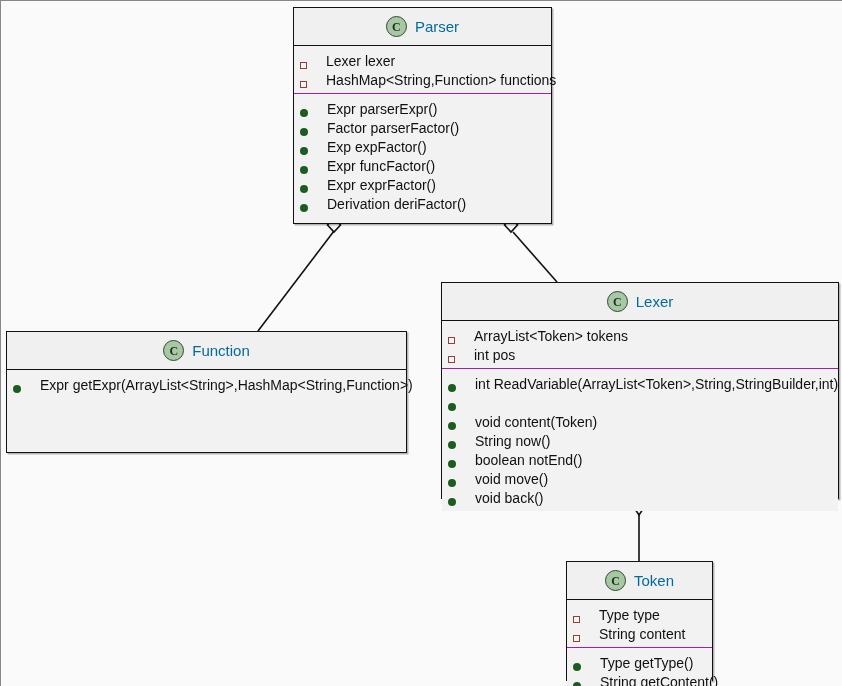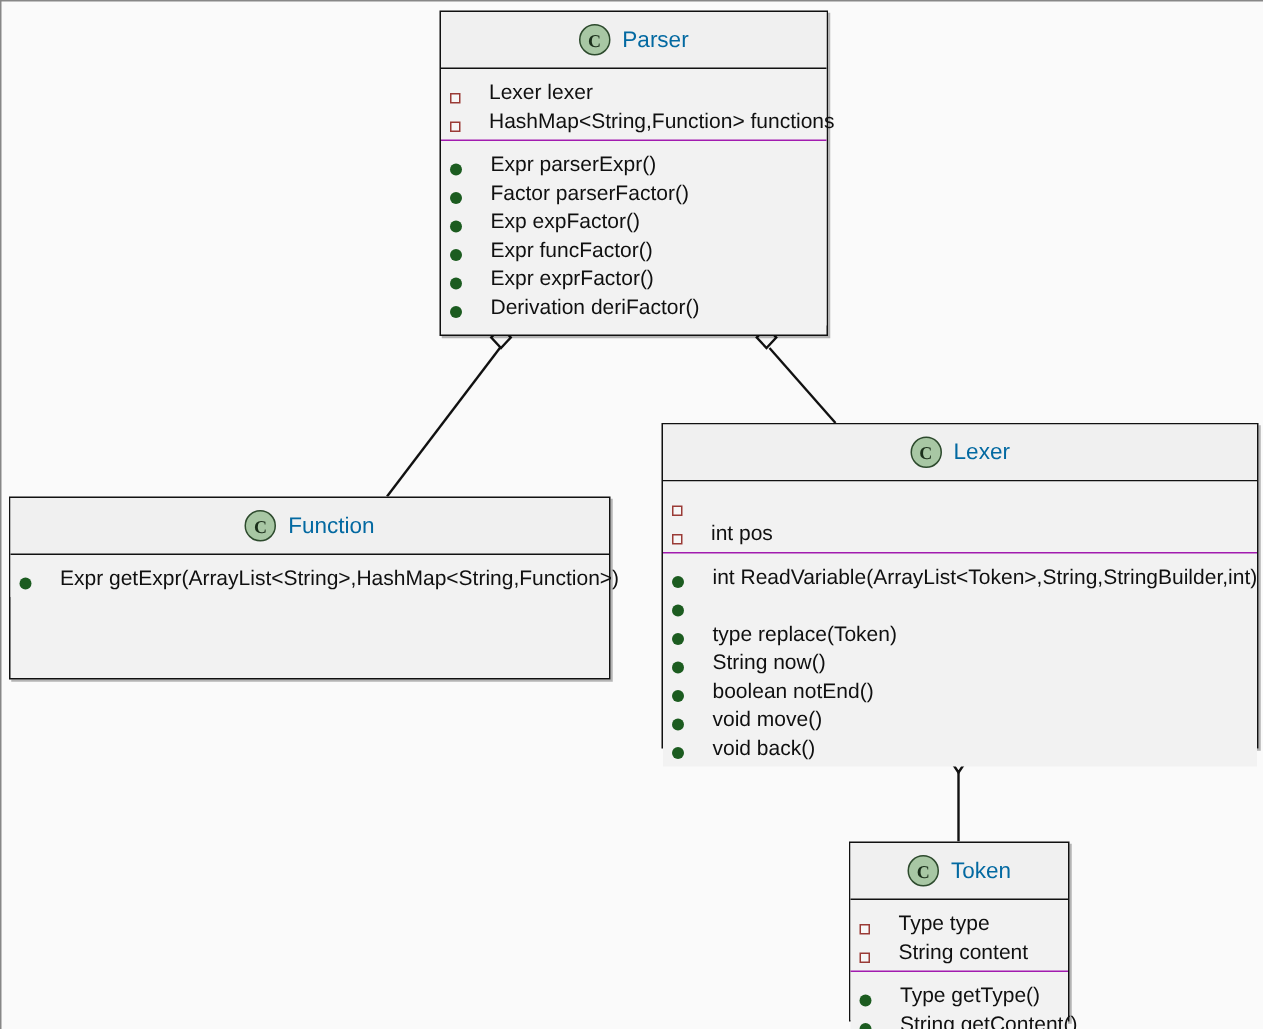--- a/index.html
+++ b/index.html
@@ -183,37 +183,38 @@
         </div>
       </div>
       <div class="uml-class" style="left: 440px; top: 281px; width: 398px; height: 217px;">
         <div class="uml-header">
           <span class="class-icon">C</span>
           <span class="class-title">Lexer</span>
         </div>
         <div class="uml-section">
           <div class="member">
             <span class="marker-attr"></span>
+            <span class="member-text">ArrayList&lt;Token&gt; tokens</span>
           </div>
           <div class="member">
             <span class="marker-attr"></span>
             <span class="member-text">int pos</span>
           </div>
         </div>
         <div class="uml-section">
           <div class="member">
             <span class="marker-method"></span>
             <span class="member-text">int ReadVariable(ArrayList&lt;Token&gt;,String,StringBuilder,int)</span>
           </div>
           <div class="member">
             <span class="marker-method"></span>
           </div>
           <div class="member">
             <span class="marker-method"></span>
-            <span class="member-text">type replace(Token)</span>
+            <span class="member-text">void content(Token)</span>
           </div>
           <div class="member">
             <span class="marker-method"></span>
             <span class="member-text">String now()</span>
           </div>
           <div class="member">
             <span class="marker-method"></span>
             <span class="member-text">boolean notEnd()</span>
           </div>
           <div class="member">

